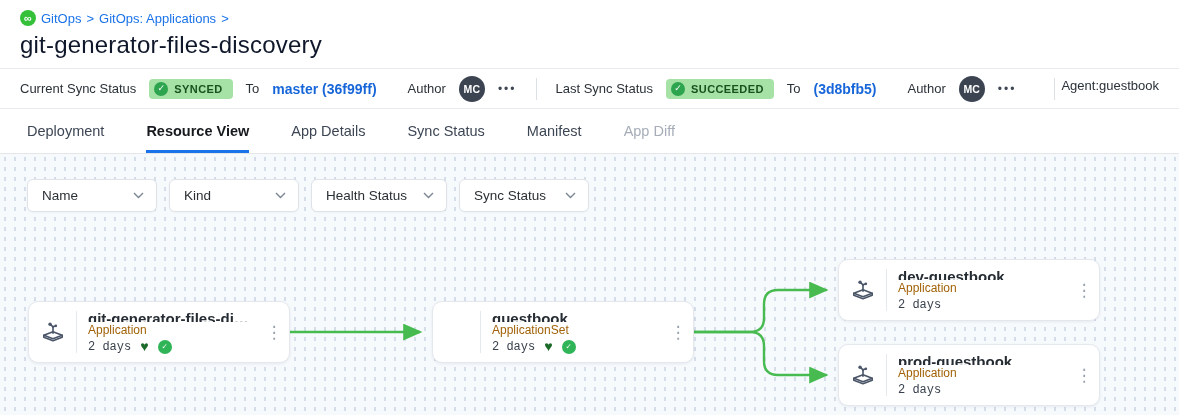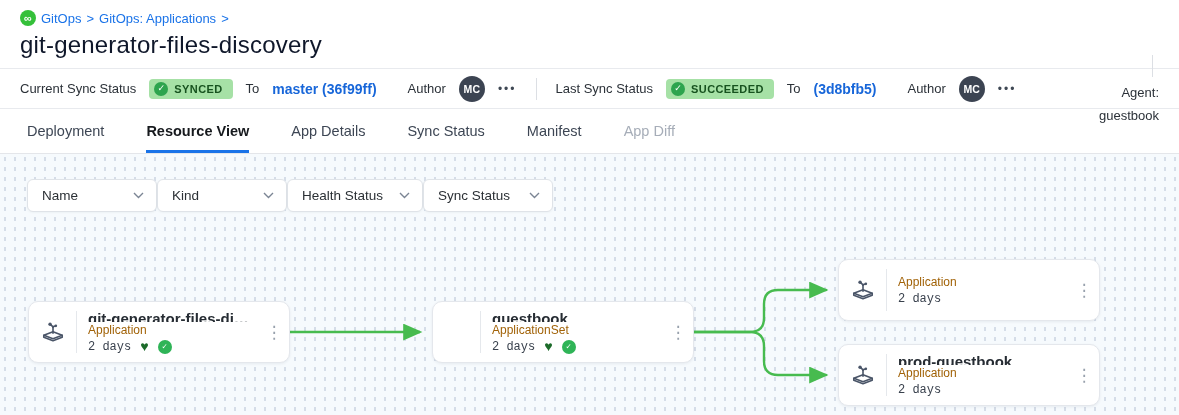--- a/index.html
+++ b/index.html
@@ -21,36 +21,36 @@
   .badge { display:inline-flex; align-items:center; gap:6px; background:#a6e1a6; border-radius:4px;
     padding:3px 10px 3px 5px; }
   .badge .chk { width:14px; height:14px; border-radius:50%; background:#2da44e; color:#fff;
     display:inline-flex; align-items:center; justify-content:center; font-size:9px; line-height:1; }
   .badge .btxt { font-size:11px; font-weight:700; color:#17521f; letter-spacing:.4px; }
   .rev { color:#1766d9; font-weight:700; font-size:14px; cursor:pointer; }
   .avatar { width:26px; height:26px; border-radius:50%; background:#3c4452; color:#fff;
     display:inline-flex; align-items:center; justify-content:center; font-size:10.5px; font-weight:700; letter-spacing:.2px; }
   .menu-dots { font-size:12px; color:#3f4854; letter-spacing:2px; cursor:pointer; }
   .vdiv { width:1px; height:22px; background:#dcdfe4; margin:0 6px; }
-  .agent-group { margin-left:auto; display:flex; gap:8px; align-items:flex-end;flex-direction:column; }
+  .agent-group { margin-left:auto; display:flex; align-items:flex-start; }
 
   
   .tabs { height:45px; display:flex; align-items:stretch; gap:42px; padding:0 27px;
     background:#fff; border-bottom:1px solid #e4e6ea; }
   .tab { display:flex; align-items:center; font-size:14.5px; color:#3d4654; cursor:pointer;
     border-bottom:3px solid transparent; padding-top:3px; }
   .tab.active { color:#16191d; font-weight:700; border-bottom-color:#1a73e8; }
   .tab.disabled { color:#a6adb8; cursor:default; }
 
   
   .graph { position:relative; height:263px; background-color:#f6fafd;
     background-image:radial-gradient(1px 1.8px at 5px 5px, #d5dde8 98%, transparent 100%);
     background-size:10px 10px; }
 
-  .filters { position:absolute; left:27px; top:25px; display:flex; }
+  .filters { position:absolute; left:27px; top:25px; display:flex; gap:12px; }
   .filter { height:33px; background:#fff; border:1px solid #dfe3e8; border-radius:6px;
     display:flex; align-items:center; justify-content:space-between; padding:0 12px 0 14px;
     font-size:13.5px; font-weight:500; color:#2b3035; cursor:pointer; box-shadow:0 1px 2px rgba(30,40,60,.04); }
   .filter .chev { margin-left:10px; display:inline-flex; }
   .f-name{width:130px}.f-kind{width:130px}.f-health{width:136px}.f-sync{width:130px}
 
   .edges { position:absolute; inset:0; pointer-events:none; }
 
   .node { position:absolute; width:262px; height:62px; background:#fff; border:1px solid #e4e7ec;
     border-radius:10px; box-shadow:0 1px 3px rgba(20,30,50,.07); display:flex; align-items:stretch; cursor:pointer; }
@@ -222,20 +222,21 @@
           <path d="M12 7.2 L9.3 4.8"></path>
           <path d="M12 7.2 L14.2 6.4"></path>
         </g>
         <circle cx="9.3" cy="4.8" r="1.6" fill="#4a5568"></circle>
         <circle cx="14.6" cy="6.3" r="1.2" fill="#4a5568"></circle>
         <circle cx="12" cy="7.2" r="0.9" fill="#4a5568"></circle>
       </svg>
     </div>
     <div class="divider"></div>
     <div class="content">
+      <div class="ntitle">dev-guestbook</div>
       <div class="nkind">Application</div>
       <div class="nmeta">
         <span>2 days</span>
       </div>
     </div>
     <div class="kebab">⋮</div>
   </div>
 
   <div class="node n4">
     <div class="icon-col">

